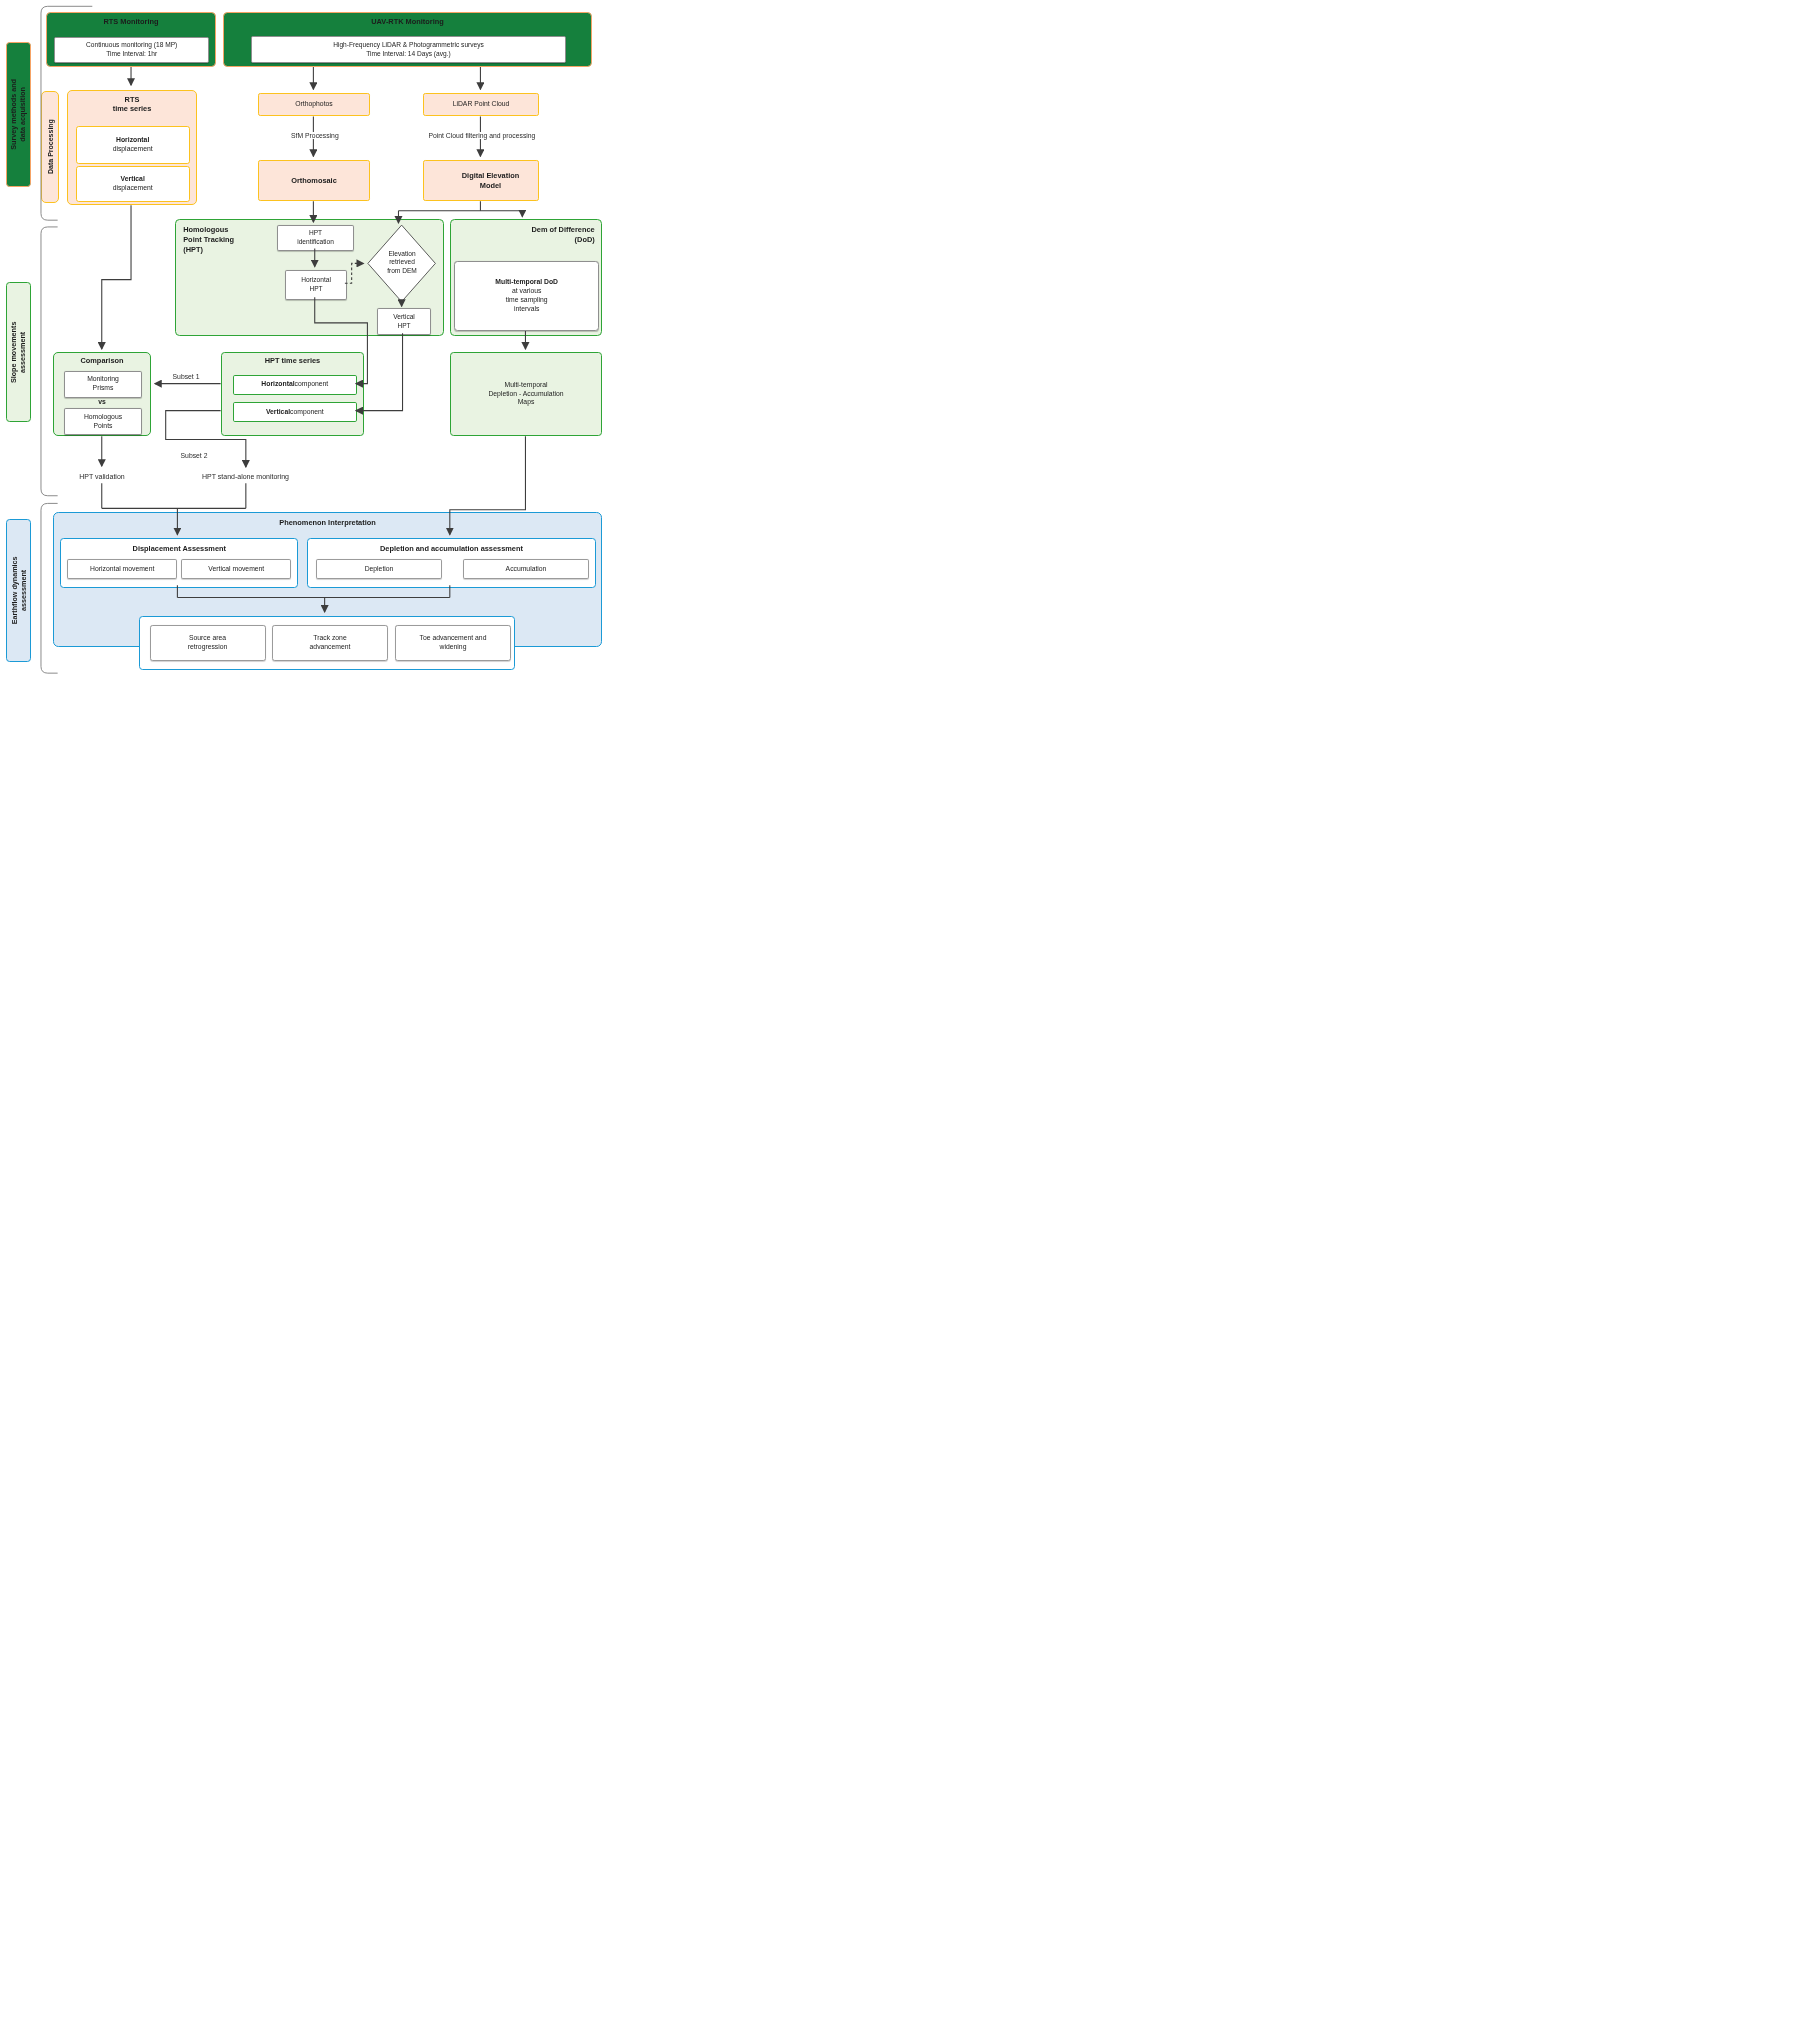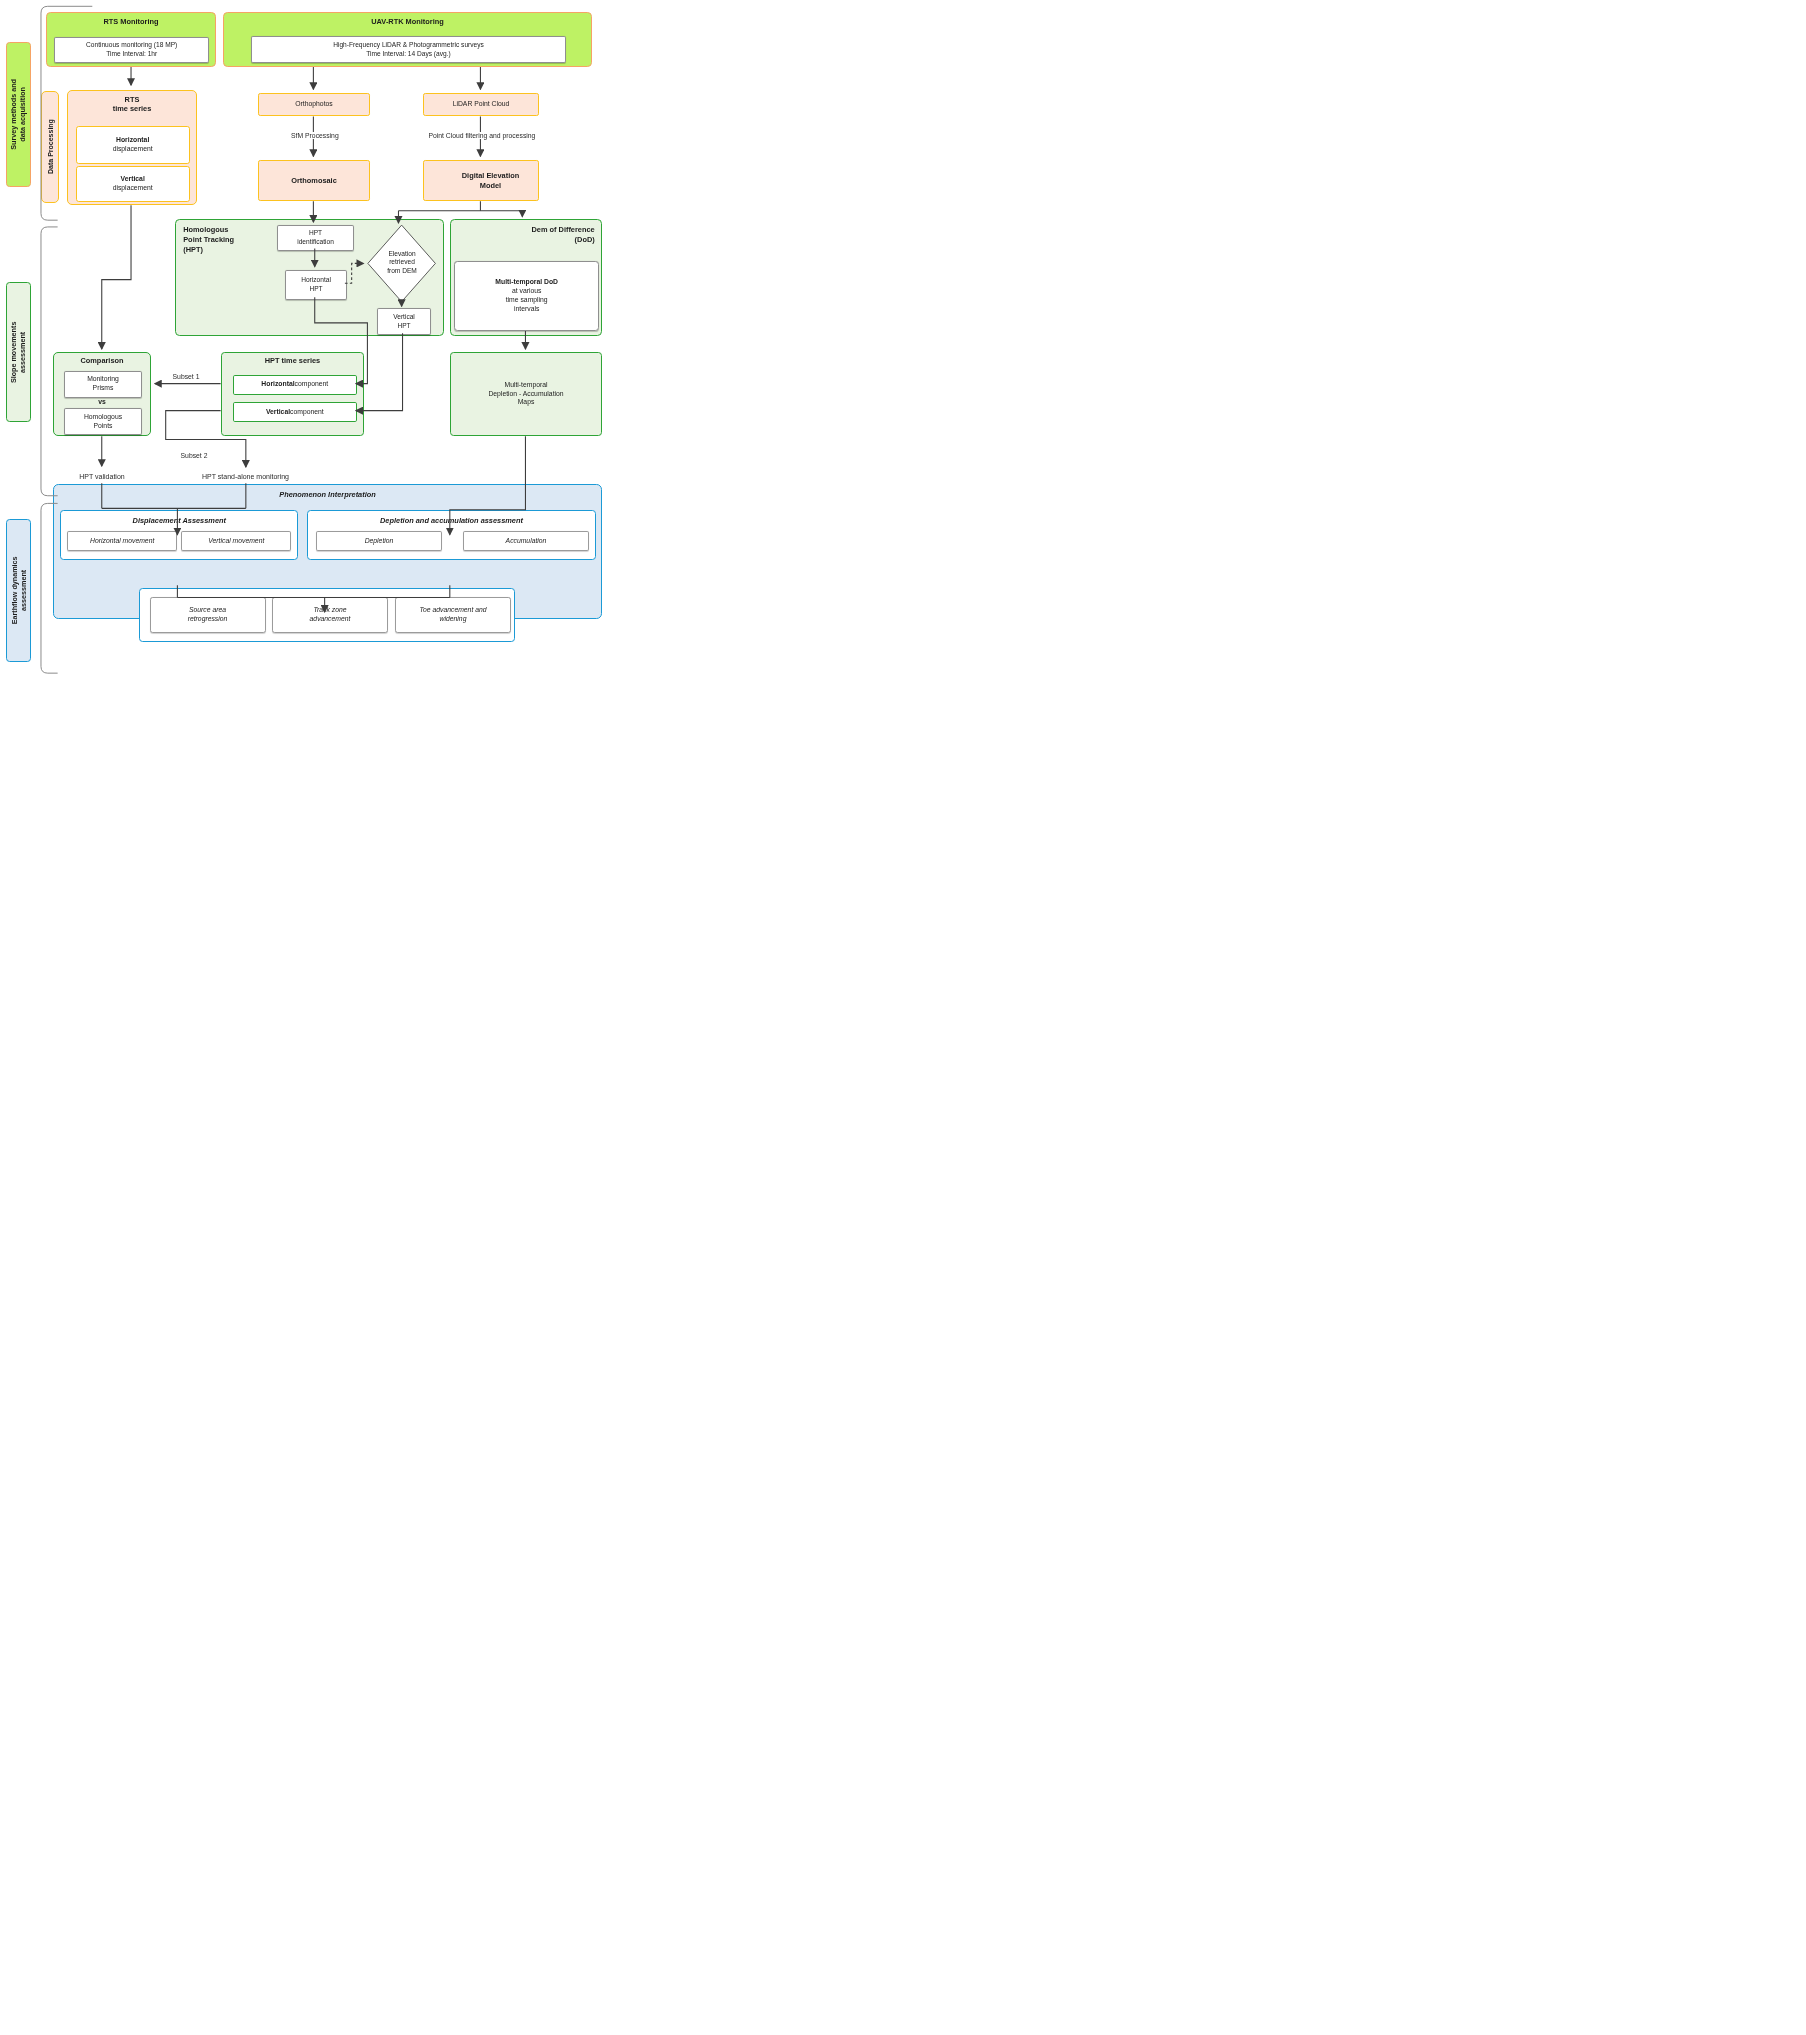--- a/index.html
+++ b/index.html
@@ -2,21 +2,21 @@
 <html style="font-size:7.2px"><head>
 <meta charset="utf-8">
 <style>
   html,body{margin:0;padding:0;background:#ffffff;}
   .canvas{
     position:relative; width:602px; height:679px; background:#ffffff;
     font-family:"Liberation Sans", sans-serif; color:#1c1c1c;
   }
   .box{position:absolute; box-sizing:border-box;}
   .center{display:flex; flex-direction:column; align-items:center; justify-content:center; text-align:center;}
-  .pink{background:#bef264; border:1.4px solid #f6a365; border-radius:4.5px;}
+  .pink{background:#15803d; border:1.4px solid #f6a365; border-radius:4.5px;}
   .pinkyellow{background:#fde5d9; border:1.4px solid #fcc21f; border-radius:5px;}
   .yellowsm{background:#fde5d9; border:1.1px solid #fcc21f; border-radius:2.3px;}
   .green{background:#e9f3e2; border:1.4px solid #2ea436; border-radius:4.5px;}
   .blue{background:#dce8f4; border:1.8px solid #1b9ad6; border-radius:5.4px;}
   .whitebox{background:#ffffff; border:0.9px solid #8f8f8f; border-radius:1.8px;
     box-shadow:0 0.7px 0.9px rgba(0,0,0,.22);}
   .whiteyellow{background:#ffffff; border:1.1px solid #fcc21f; border-radius:2.7px;}
   .whitegreen{background:#ffffff; border:1.1px solid #2ea436; border-radius:1.8px;}
   .whiteblue{background:#ffffff; border:1.4px solid #1b9ad6; border-radius:3.6px;}
   .whitegray{background:#ffffff; border:0.9px solid #9b9b9b; border-radius:1.8px;
@@ -182,21 +182,21 @@
     <div>Multi-temporal</div>
     <div>Depletion - Accumulation</div>
     <div>Maps</div>
   </div>
 
   <div class="linelabel" style="left:168px;top:373px;width:36px;">Subset 1</div>
   <div class="linelabel" style="left:176px;top:452px;width:36px;">Subset 2</div>
   <div class="linelabel" style="left:66px;top:473px;width:72px;font-size:7px;">HPT validation</div>
   <div class="linelabel" style="left:196px;top:473px;width:99px;font-size:7px;">HPT stand-alone monitoring</div>
 
-  <div class="box blue boxz" style="left:53px;top:484px;width:549px;height:135px;font-style:italic;">
+  <div class="box blue boxz" style="left:53px;top:512px;width:549px;height:135px;">
     <div class="hdr" style="text-align:center;margin-top:5.4px;">Phenomenon Interpretation</div>
 
     <div class="whiteblue" style="position:absolute;left:6.3px;top:25px;width:236px;height:48px;">
       <div class="b t16" style="text-align:center;margin-top:5px;">Displacement Assessment</div>
       <div class="whitegray center t15" style="position:absolute;left:5.9px;top:20px;width:108px;height:18px;">Horizontal movement</div>
       <div class="whitegray center t15" style="position:absolute;left:120px;top:20px;width:108px;height:18px;">Vertical movement</div>
     </div>
 
     <div class="whiteblue" style="position:absolute;left:253px;top:25px;width:287px;height:48px;">
       <div class="b t16" style="text-align:center;margin-top:5px;">Depletion and accumulation assessment</div>

